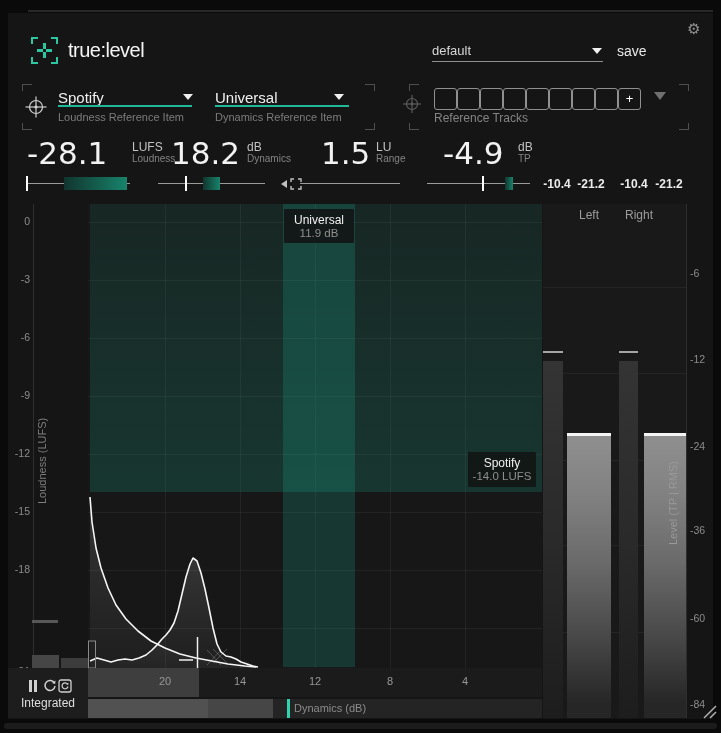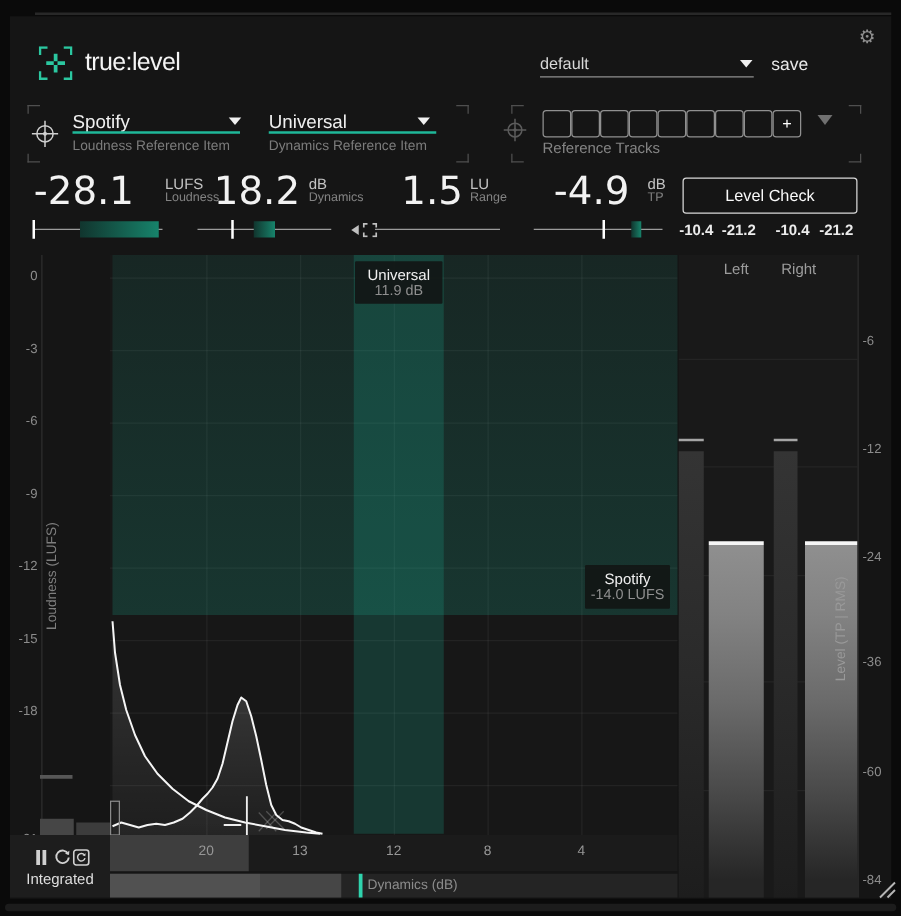--- a/index.html
+++ b/index.html
@@ -126,21 +126,20 @@
   <div class="abs num" style="left:321px;top:135px;">1.5</div>
   <div class="abs unitstack" style="left:376px;top:141px;">
     <span class="unit">LU</span>
     <span class="unitlabel">Range</span>
   </div>
   <div class="abs num" style="left:443px;top:135px;">-4.9</div>
   <div class="abs unitstack" style="left:518px;top:141px;">
     <span class="unit">dB</span>
     <span class="unitlabel">TP</span>
   </div>
-  <div class="abs" style="left:546px;top:142px;width:138px;height:27px;border:1px solid #d9d9d9;border-radius:3px;text-align:center;line-height:27px;font-size:13px;color:#fafafa;">Level Check</div>
 
   <div class="track" style="left:27px;width:103px;"></div>
   <div class="handle" style="left:26px;"></div>
   <div class="sfill" style="left:64px;width:63px;"></div>
   <div class="track" style="left:158px;width:107px;"></div>
   <div class="handle" style="left:185px;"></div>
   <div class="sfill" style="left:203px;width:17px;"></div>
   <div class="abs" style="left:281px;top:180px;width:0;height:0;border-top:4px solid transparent;border-bottom:4px solid transparent;border-right:6px solid #c0c0c0;"></div>
   <svg class="abs" style="left:290px;top:178px;" width="12" height="12">
     <g stroke="#c0c0c0" stroke-width="1.4" fill="none">
@@ -220,21 +219,21 @@
     <span class="tval">11.9 dB</span>
   </div>
   <div class="tooltip" style="left:468px;top:452px;width:68px;height:31px;">
     <span class="tname">Spotify</span>
     <span class="tval">-14.0 LUFS</span>
   </div>
 
   <div class="abs" style="left:88px;top:668px;width:454px;height:29px;background:#1b1b1b;"></div>
   <div class="abs" style="left:88px;top:668px;width:111px;height:29px;background:#3e3e3e;"></div>
   <div class="xtick" style="left:150px;">20</div>
-  <div class="xtick" style="left:225px;">13</div>
+  <div class="xtick" style="left:225px;">14</div>
   <div class="xtick" style="left:300px;">12</div>
   <div class="xtick" style="left:375px;">8</div>
   <div class="xtick" style="left:450px;">4</div>
   <div class="abs" style="left:88px;top:699px;width:454px;height:19px;background:#242424;"></div>
   <div class="abs" style="left:88px;top:699px;width:120px;height:19px;background:#515151;"></div>
   <div class="abs" style="left:208px;top:699px;width:65px;height:19px;background:#464646;"></div>
   <div class="abs" style="left:287px;top:699px;width:3px;height:19px;background:#2fd3ad;"></div>
   <div class="abs" style="left:294px;top:702px;font-size:11px;color:#8c8c8c;">Dynamics (dB)</div>
 
   <div class="abs" style="left:8px;top:668px;width:80px;height:50px;background:#1d1d1d;"></div>

